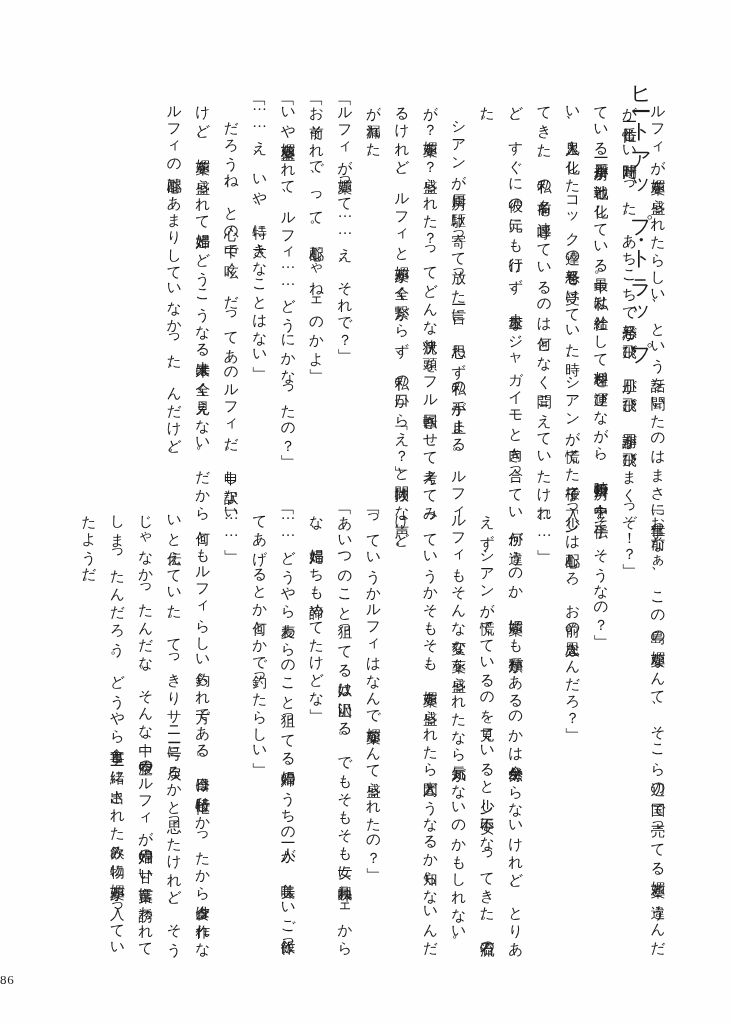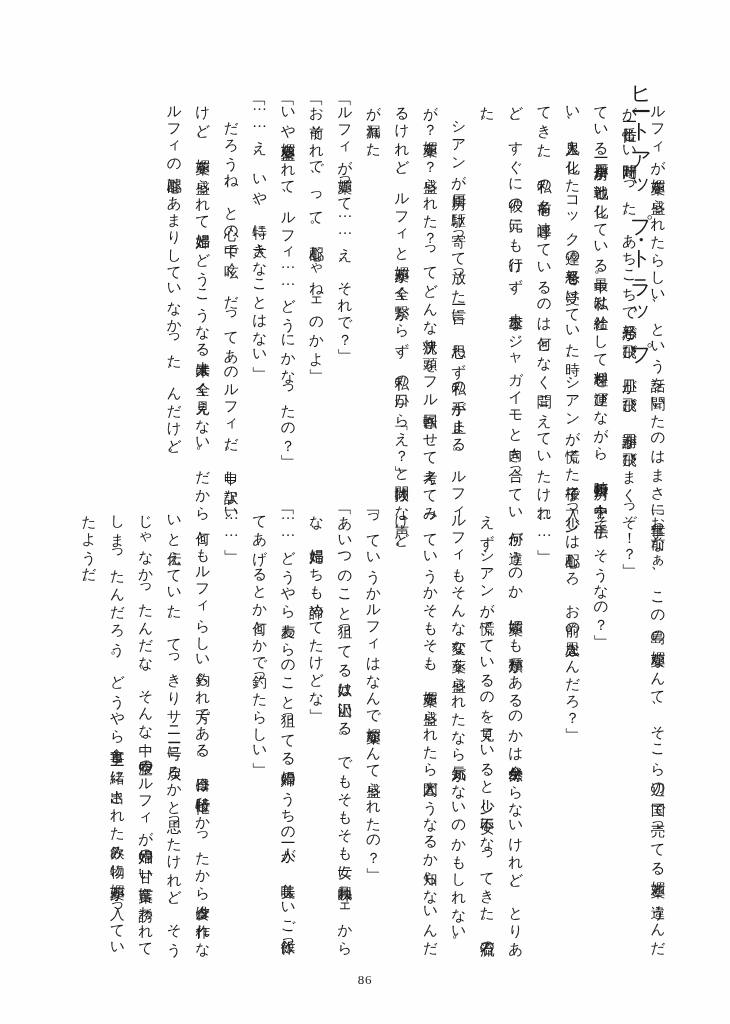--- a/index.html
+++ b/index.html
@@ -71,21 +71,21 @@
   .vblock p.dialogue {
     text-indent: 0;
   }
 
   
   #page-number {
     position: absolute;
     left: 0;
     right: 0;
     bottom: 36px;
-    text-align: center;
+    text-align: left;
     font-size: 13px;
     color: #222;
     letter-spacing: 0.05em;
     font-family: "Liberation Serif", "DejaVu Serif", serif;
   }
 </style>
 </head>
 <body>
 
 <div class="page">

